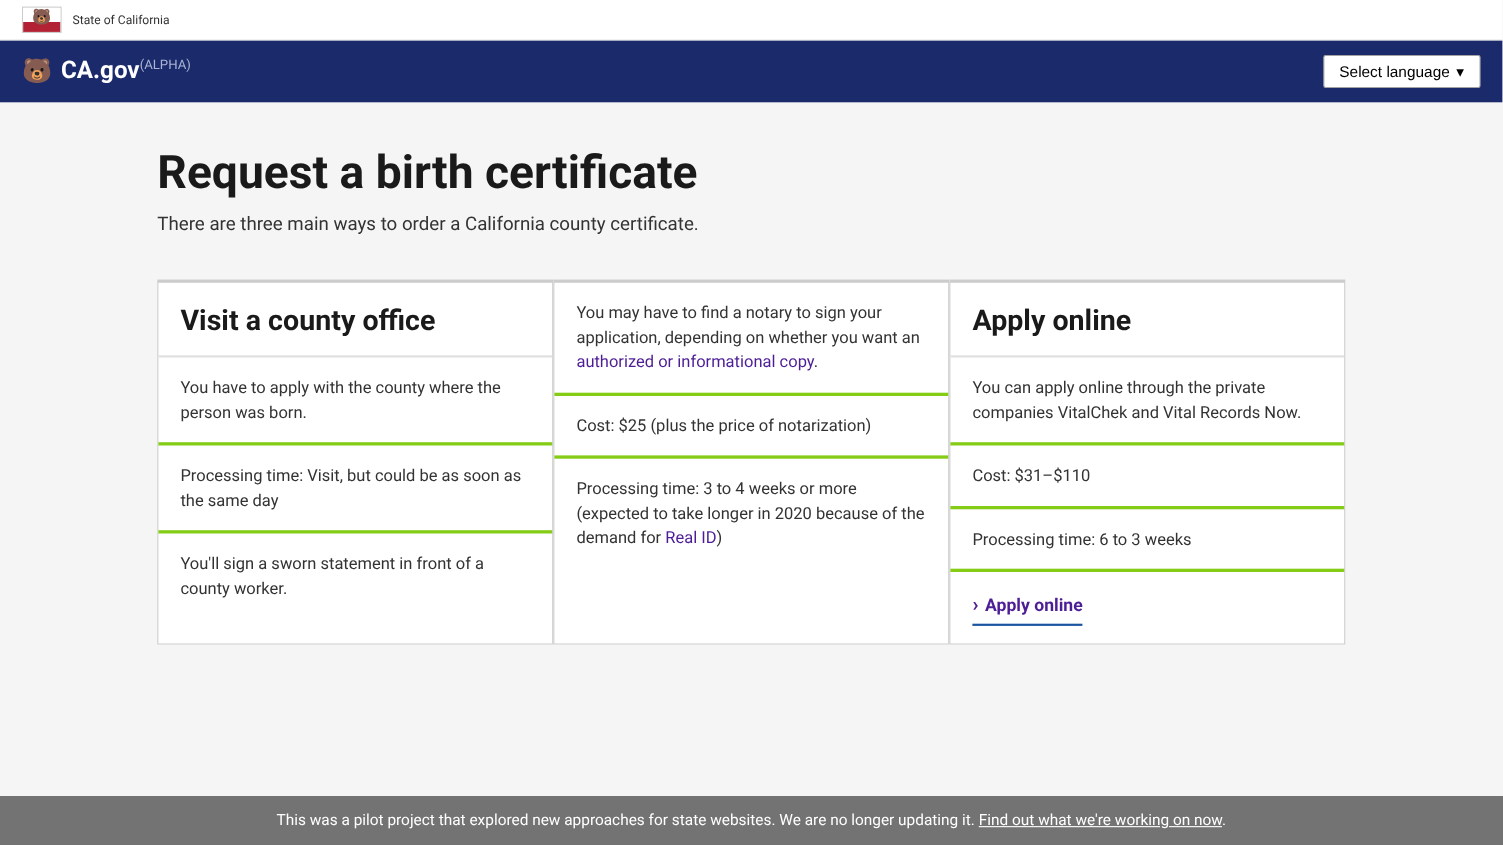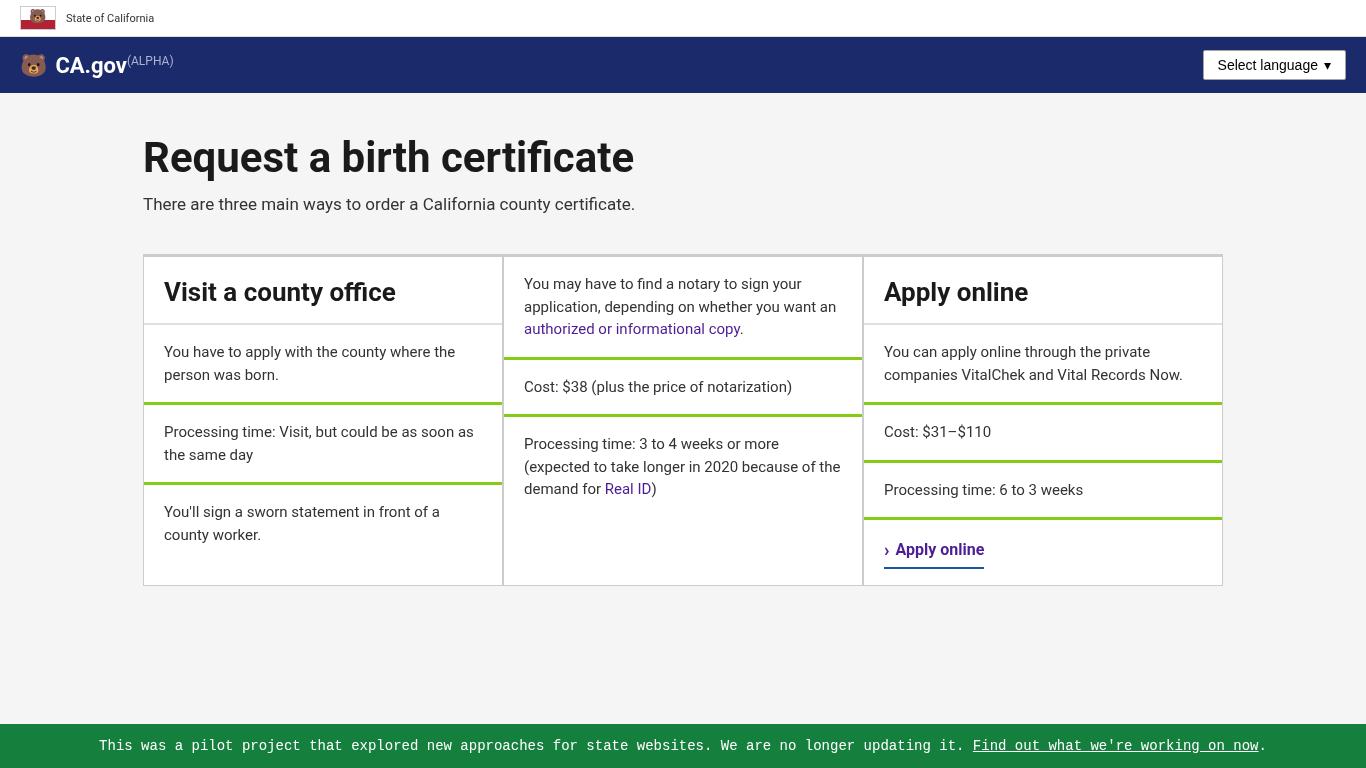--- a/index.html
+++ b/index.html
@@ -155,29 +155,28 @@
       display: inline-flex;
     }
     .chevron-right {
       font-style: normal;
       font-weight: bold;
       font-size: 18px;
     }
 
     
     .footer-banner {
-      background: #15803d;
+      background: #737373;
       color: #fff;
       text-align: center;
       padding: 14px 40px;
       font-size: 14px;
       position: fixed;
       bottom: 0;
       width: 100%;
-      font-family: Liberation Mono, monospace;
     }
     .footer-banner a {
       color: #fff;
       text-decoration: underline;
     }
   </style>
 </head>
 <body>
 
 <div class="top-bar">
@@ -217,21 +216,21 @@
         <div class="card-item">Processing time: Visit, but could be as soon as the same day</div>
         <div class="card-item">You'll sign a sworn statement in front of a county worker.</div>
       </div>
     </div>
 
     <div class="card">
       <div class="card-body">
         <div class="card-item">
           You may have to find a notary to sign your application, depending on whether you want an <a href="#">authorized or informational copy</a>.
         </div>
-        <div class="card-item">Cost: $38 (plus the price of notarization)</div>
+        <div class="card-item">Cost: $25 (plus the price of notarization)</div>
         <div class="card-item">
           Processing time: 3 to 4 weeks or more (expected to take longer in 2020 because of the demand for <a href="#">Real ID</a>)
         </div>
       </div>
     </div>
 
     <div class="card">
       <div class="card-header">
         <h2 class="card-title">Apply online</h2>
       </div>

